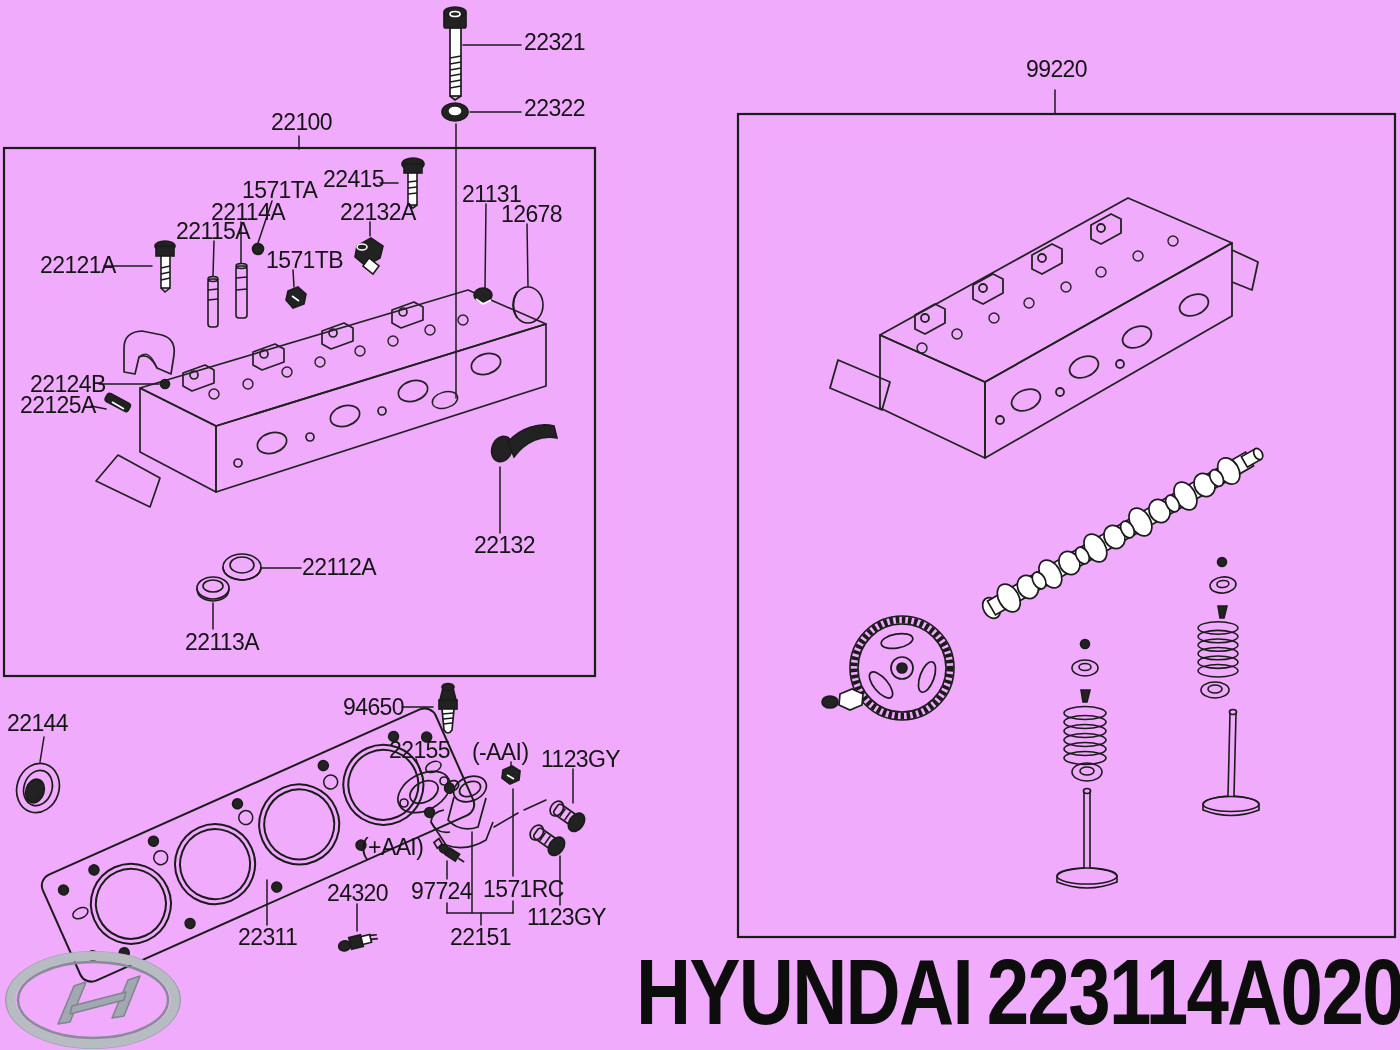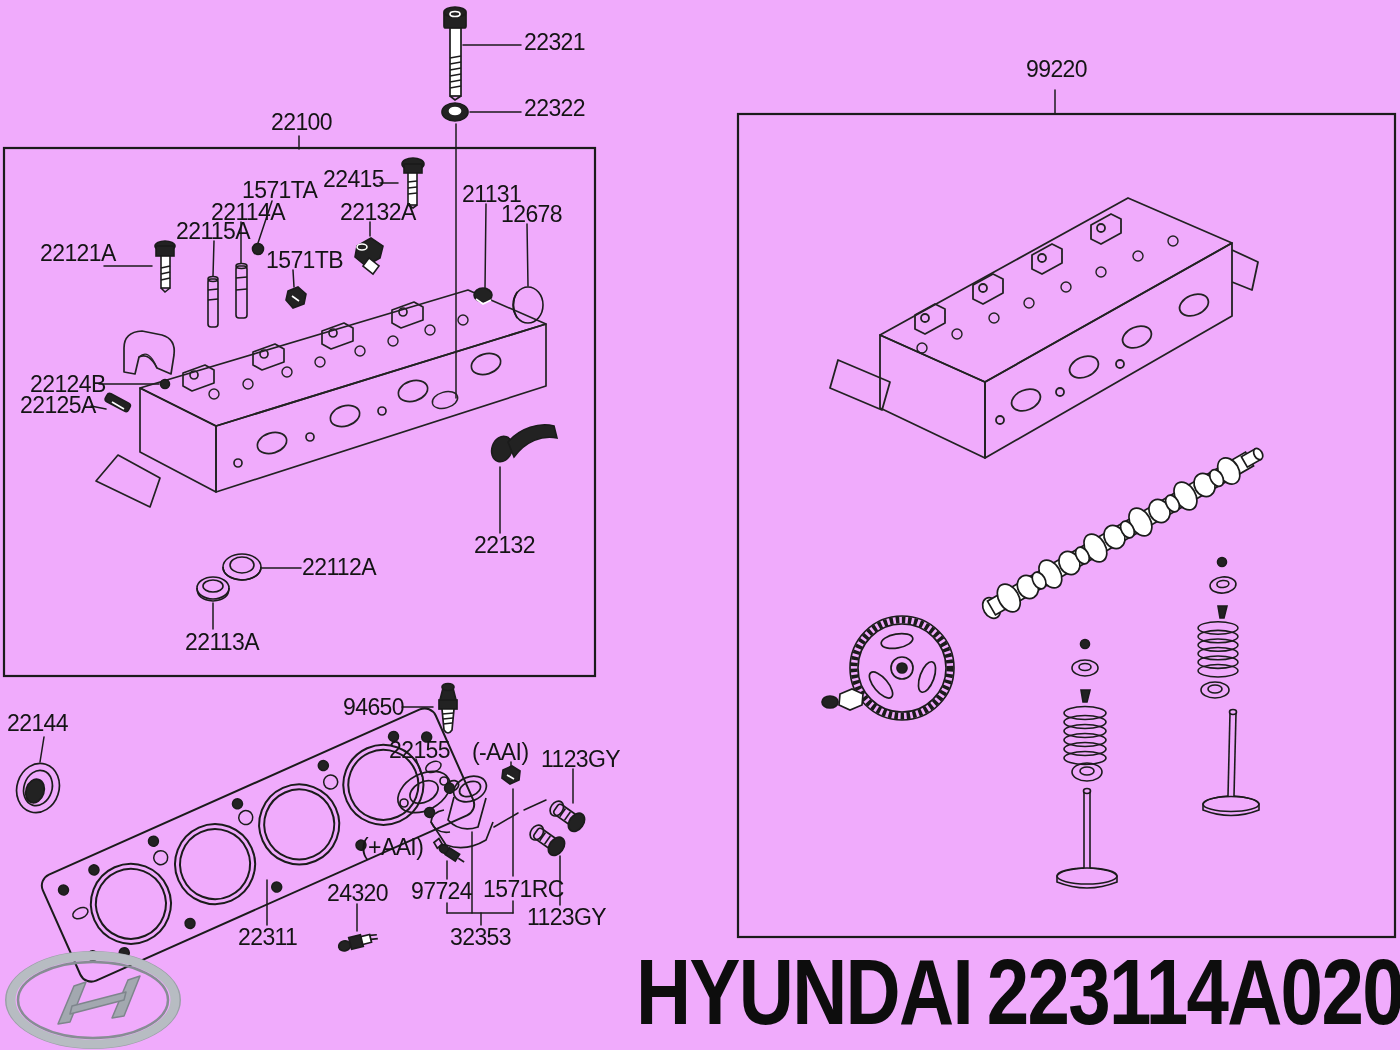--- a/index.html
+++ b/index.html
@@ -450,42 +450,42 @@
   </svg>
 
   <div class="plabel" style="left:524px;top:31px">22321</div>
   <div class="plabel" style="left:524px;top:97px">22322</div>
   <div class="plabel" style="left:271px;top:111px">22100</div>
 
   <div class="plabel" style="left:323px;top:168px">22415</div>
   <div class="plabel" style="left:242px;top:179px">1571TA</div>
   <div class="plabel" style="left:211px;top:201px">22114A</div>
   <div class="plabel" style="left:176px;top:220px">22115A</div>
-  <div class="plabel" style="left:40px;top:242px">22121A</div>
+  <div class="plabel" style="left:40px;top:254px">22121A</div>
   <div class="plabel" style="left:266px;top:249px">1571TB</div>
   <div class="plabel" style="left:340px;top:201px">22132A</div>
   <div class="plabel" style="left:462px;top:183px">21131</div>
   <div class="plabel" style="left:501px;top:203px">12678</div>
   <div class="plabel" style="left:30px;top:373px">22124B</div>
   <div class="plabel" style="left:20px;top:394px">22125A</div>
   <div class="plabel" style="left:474px;top:534px">22132</div>
   <div class="plabel" style="left:302px;top:556px">22112A</div>
   <div class="plabel" style="left:185px;top:631px">22113A</div>
 
   <div class="plabel" style="left:7px;top:712px">22144</div>
   <div class="plabel" style="left:343px;top:696px">94650</div>
   <div class="plabel" style="left:389px;top:739px">22155</div>
   <div class="plabel" style="left:472px;top:741px">(-AAI)</div>
   <div class="plabel" style="left:541px;top:748px">1123GY</div>
   <div class="plabel" style="left:361px;top:836px">(+AAI)</div>
   <div class="plabel" style="left:327px;top:882px">24320</div>
   <div class="plabel" style="left:411px;top:880px">97724</div>
   <div class="plabel" style="left:483px;top:878px">1571RC</div>
   <div class="plabel" style="left:527px;top:906px">1123GY</div>
-  <div class="plabel" style="left:450px;top:926px">32353</div>
+  <div class="plabel" style="left:450px;top:926px">22151</div>
   <div class="plabel" style="left:238px;top:926px">22311</div>
 
   <div class="plabel" style="left:1026px;top:58px">99220</div>
 
   <div class="brandline">
     <span>HYUNDAI</span><span class="code">223114A020</span>
   </div>
 
 </div>
 

